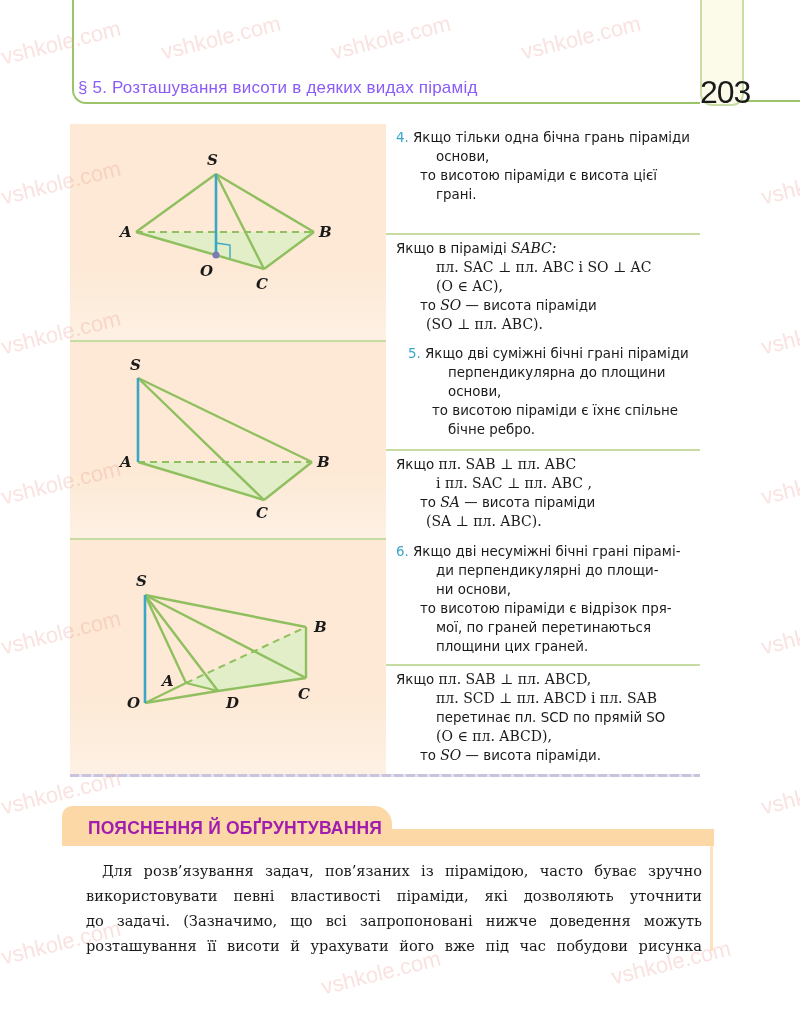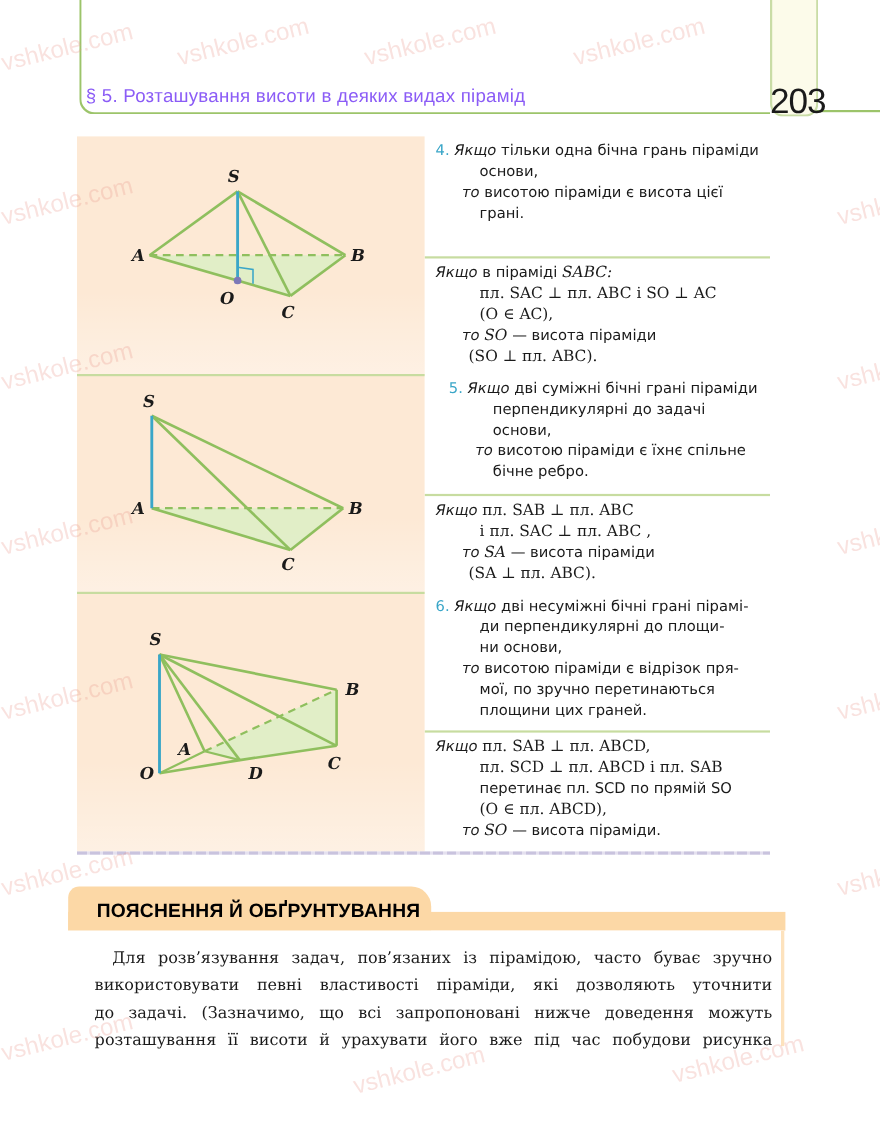--- a/index.html
+++ b/index.html
@@ -37,42 +37,42 @@
   .row { display: flex; position: relative; }
   .fig-cell {
     width: 316px; background: #fde9d5; position: relative;
     background-image: linear-gradient(to bottom, rgba(255,255,255,0) 65%, rgba(255,255,255,0.35) 100%);
   }
   .text-cell { flex: 1; background: #fff; }
   .row + .row .fig-cell { border-top: 2px solid #c7dca0; }
   .block { padding: 4px 6px 6px 10px; font-size: 13.4px; line-height: 19px; }
   .block + .block { border-top: 2px solid #c7dca0; }
   .num { color: #3aa6c8; }
-  .it { font-style: italic; }
+  .it { }
   .ind1 { padding-left: 40px; }
   .ind-s { padding-left: 24px; }
   .math { font-family: "DejaVu Serif", serif; font-size: 14px; }
   .bottom-rule {
     position: absolute; left: 70px; top: 774px; width: 630px; height: 3px;
     background: repeating-linear-gradient(to right, #c9c3de 0 9px, #e4e0ef 9px 12px);
   }
   svg text { font-family: "DejaVu Serif", serif; font-style: italic; font-weight: bold; font-size: 15px; fill: #1a1a1a; }
   
   .sec-tab {
     position: absolute; left: 62px; top: 806px; width: 330px; height: 40px; background: #fcd8a6;
     border-radius: 10px 18px 0 0;
   }
   .sec-band { position: absolute; left: 62px; top: 829px; width: 652px; height: 17px; background: #fcd8a6; }
   .sec-box {
     position: absolute; left: 62px; top: 846px; width: 648px; height: 105px;
     border-right: 3px solid #fde2bd; background: #fff;
   }
   .sec-title {
     position: absolute; left: 88px; top: 818px; font-family: "Liberation Sans", sans-serif;
-    font-size: 17.5px; font-weight: bold; color: #000000; letter-spacing: 0.2px;
+    font-size: 17.5px; font-weight: bold; color: #a21caf; letter-spacing: 0.2px;
   }
   .para {
     position: absolute; left: 86px; top: 858px; width: 616px; font-family: "DejaVu Serif", serif;
     font-size: 14.6px; line-height: 25px; text-align: justify; color: #1a1a1a;
   }
   .para .line { display: block; text-align: justify; text-align-last: justify; }
   .para .first { text-indent: 16px; }
   .para b { font-weight: normal; margin-top: 32px; }
 </style>
 </head>
@@ -135,21 +135,21 @@
         <line x1="68" y1="36" x2="68" y2="120" stroke="#3aa6c8" stroke-width="2.6"></line>
         <text x="60" y="28">S</text>
         <text x="50" y="125">A</text>
         <text x="247" y="125">B</text>
         <text x="186" y="176">C</text>
       </svg>
     </div>
     <div class="text-cell">
       <div class="block" style="height:99px;padding-left:22px;">
         <div><span class="num">5.</span> <span class="it">Якщо</span> <span>дві суміжні бічні грані піраміди</span></div>
-        <div class="ind1">перпендикулярні до задачі</div>
+        <div class="ind1">перпендикулярна до площини</div>
         <div class="ind1">основи,</div>
         <div class="ind-s"><span class="it">то</span> <span>висотою піраміди є їхнє спільне</span></div>
         <div class="ind1">бічне ребро.</div>
       </div>
       <div class="block">
         <div><span class="it">Якщо</span> <span class="math">пл. SAB ⊥ пл. ABC</span></div>
         <div class="ind1 math">і пл. SAC ⊥ пл. ABC ,</div>
         <div class="ind-s"><span class="it">то</span> <span class="math" style="font-style:italic">SA</span> <span>— висота піраміди</span></div>
         <div class="ind-s math" style="padding-left:30px">(SA ⊥ пл. ABC).</div>
       </div>
@@ -178,21 +178,21 @@
         <text x="156" y="168">D</text>
         <text x="57" y="168">O</text>
       </svg>
     </div>
     <div class="text-cell">
       <div class="block" style="height:116px;">
         <div><span class="num">6.</span> <span class="it">Якщо</span> <span>дві несуміжні бічні грані пірамі-</span></div>
         <div class="ind1">ди перпендикулярні до площи-</div>
         <div class="ind1">ни основи,</div>
         <div class="ind-s"><span class="it">то</span> <span>висотою піраміди є відрізок пря-</span></div>
-        <div class="ind1">мої, по зручно перетинаються</div>
+        <div class="ind1">мої, по граней перетинаються</div>
         <div class="ind1">площини цих граней.</div>
       </div>
       <div class="block">
         <div><span class="it">Якщо</span> <span class="math">пл. SAB ⊥ пл. ABCD,</span></div>
         <div class="ind1 math">пл. SCD ⊥ пл. ABCD  і пл. SAB</div>
         <div class="ind1">перетинає пл. SCD по прямій SO</div>
         <div class="ind1 math">(O ∈ пл. ABCD),</div>
         <div class="ind-s"><span class="it">то</span> <span class="math" style="font-style:italic">SO</span> <span>— висота піраміди.</span></div>
       </div>
     </div>

